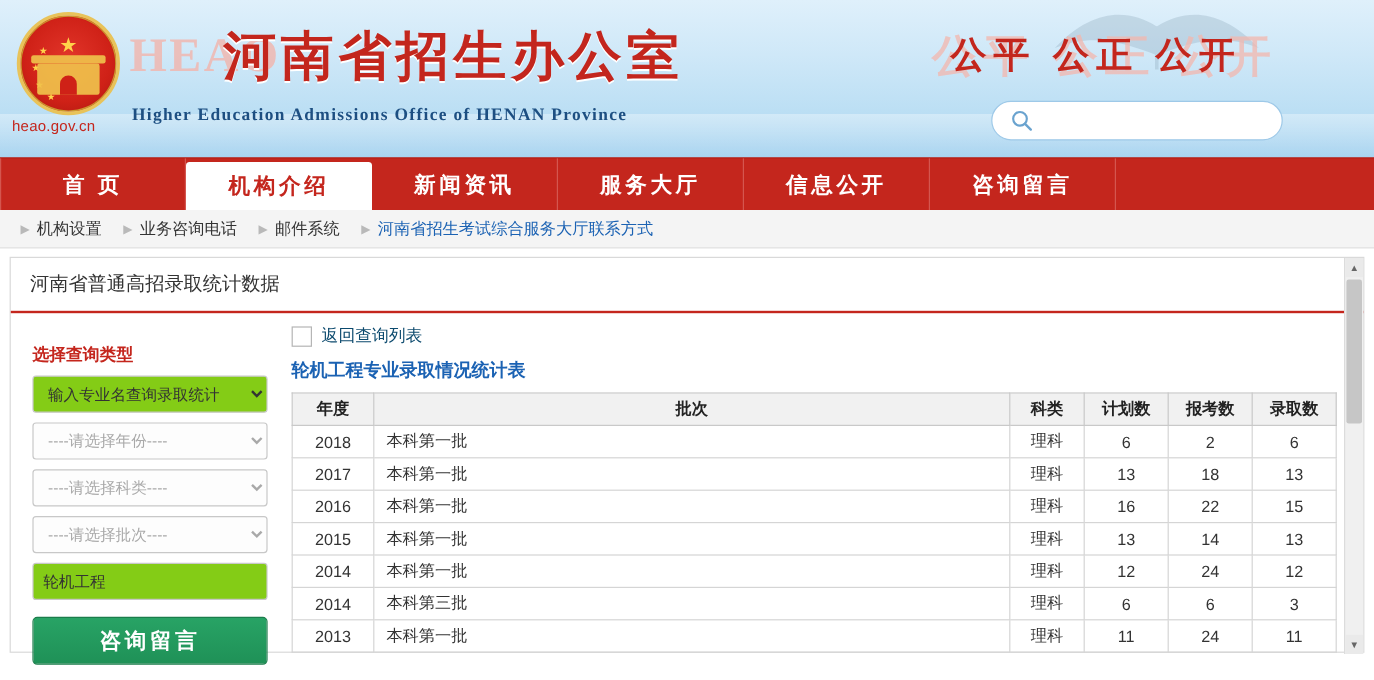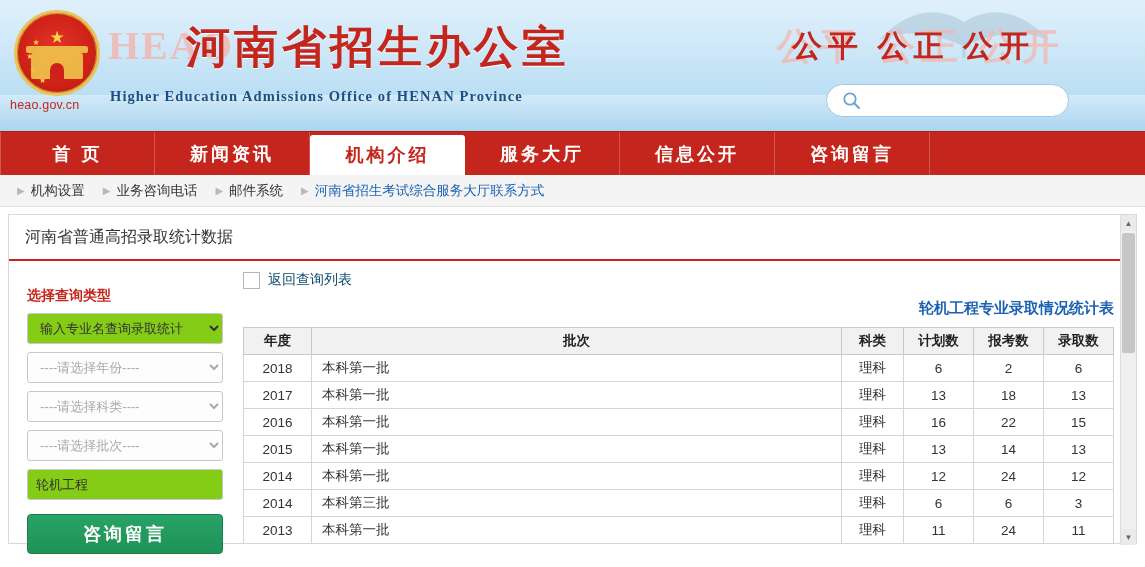--- a/index.html
+++ b/index.html
@@ -252,21 +252,21 @@
     border: 1px solid #b5b5b5;
     background: #fff;
     margin-right: 8px;
   }
   .back-link {
     color: #0c4a6e;
     font-size: 14px;
     cursor: pointer;
   }
   .table-title {
-    text-align: right;
+    text-align: left;
     color: #1b62b3;
     font-size: 15px;
     font-weight: bold;
     margin: 0 0 9px 0;
   }
   table.data {
     width: 100%;
     border-collapse: collapse;
     font-size: 13.5px;
     color: #333;
@@ -346,22 +346,22 @@
         <svg width="19" height="19" viewBox="0 0 19 19">
           <circle cx="8" cy="8" r="5.7" fill="none" stroke="#6aa3cf" stroke-width="1.8"></circle>
           <line x1="12.2" y1="12.2" x2="17" y2="17" stroke="#6aa3cf" stroke-width="2" stroke-linecap="round"></line>
         </svg>
       </button>
     </div>
   </div>
 
   <div class="nav" id="nav">
       <div class="nav-item">首 页</div>
+      <div class="nav-item active">机构介绍</div>
       <div class="nav-item">新闻资讯</div>
-      <div class="nav-item active">机构介绍</div>
       <div class="nav-item">服务大厅</div>
       <div class="nav-item">信息公开</div>
       <div class="nav-item">咨询留言</div>
     </div>
 
   <div class="subnav" id="subnav">
       <div class="subnav-item">
         <span class="arrow">▶</span>
         <span>机构设置</span>
       </div>

